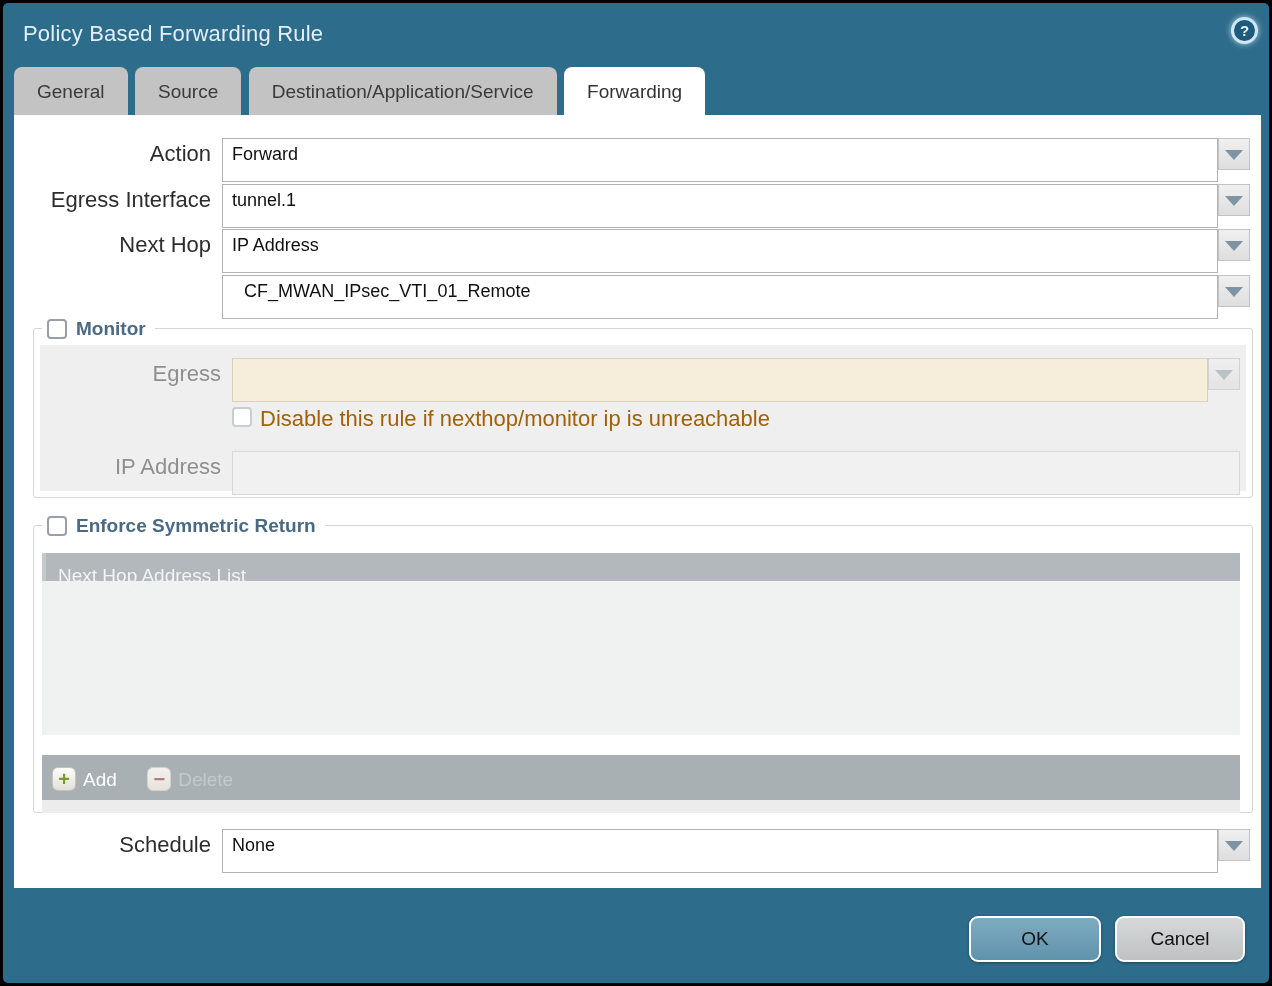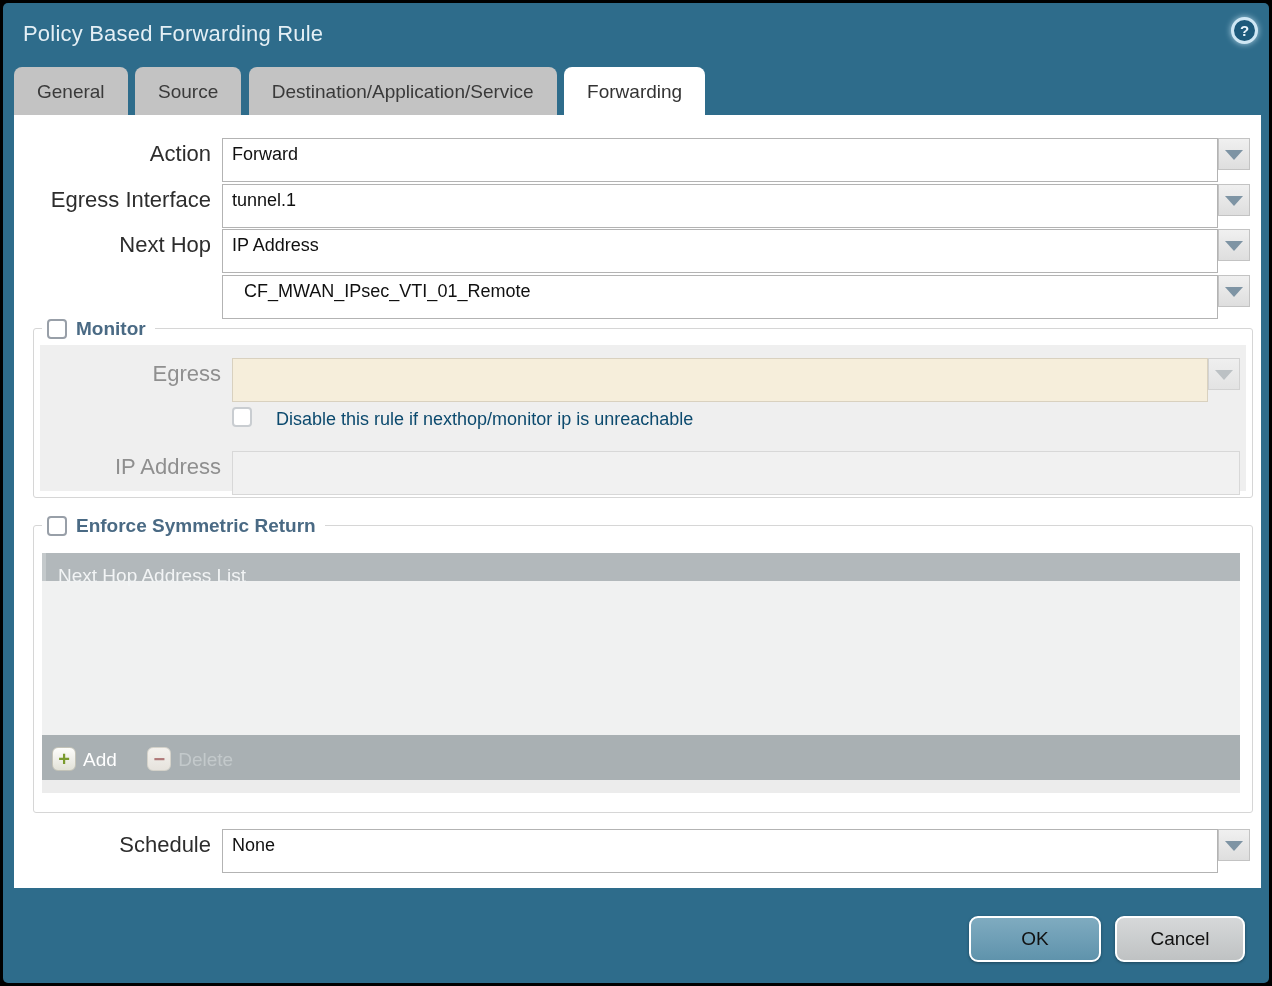--- a/index.html
+++ b/index.html
@@ -96,34 +96,34 @@
     display:inline-block; vertical-align:middle;
     font-size:19px; font-weight:bold; color:#4a6a84;
   }
   .monitor-bg {
     position:absolute; left:26px; top:230px; width:1206px; height:146px;
     background:#efefef;
   }
   .field.cream { background:#f6eedb; border-color:#d9d1bf; }
   .field.disabled { background:#f1f1f1; border-color:#d8d8d8; }
   .dischk-label { 
-    position:absolute; left:44px; top:0; font-size:18px; color:#0c4a6e;
+    position:absolute; left:28px; top:0; font-size:22px; color:#a16207;
     line-height:24px; white-space:nowrap;
   }
   
   .nh-table { position:absolute; left:28px; top:438px; width:1198px; }
   .nh-head {
     height:28px; line-height:45px;
     background:#b2b8bb; border-left:4px solid #c4c9cb;
     color:#f2f4f5; font-size:19px; padding-left:12px;
   }
   .nh-body { height:154px; background:#f0f1f1; }
   .nh-foot {
     height:45px; background:#a9b0b3;
-    padding-left:10px; line-height:45px; white-space:nowrap;
+    padding-left:10px; line-height:45px; white-space:nowrap;margin-top:20px;
   }
   .nh-strip { height:13px; background:#ececec; }
   .tbtn { display:inline-block; vertical-align:middle; margin-right:26px; cursor:pointer; }
   .tbtn.disabled { cursor:default; }
   .tbtn .ico {
     display:inline-block; vertical-align:middle;
     width:24px; height:24px; margin-right:7px;
     background:linear-gradient(#fdfdfb,#e2e2d8);
     border:1px solid #c3c3b8; border-radius:6px;
     text-align:center; line-height:22px;

